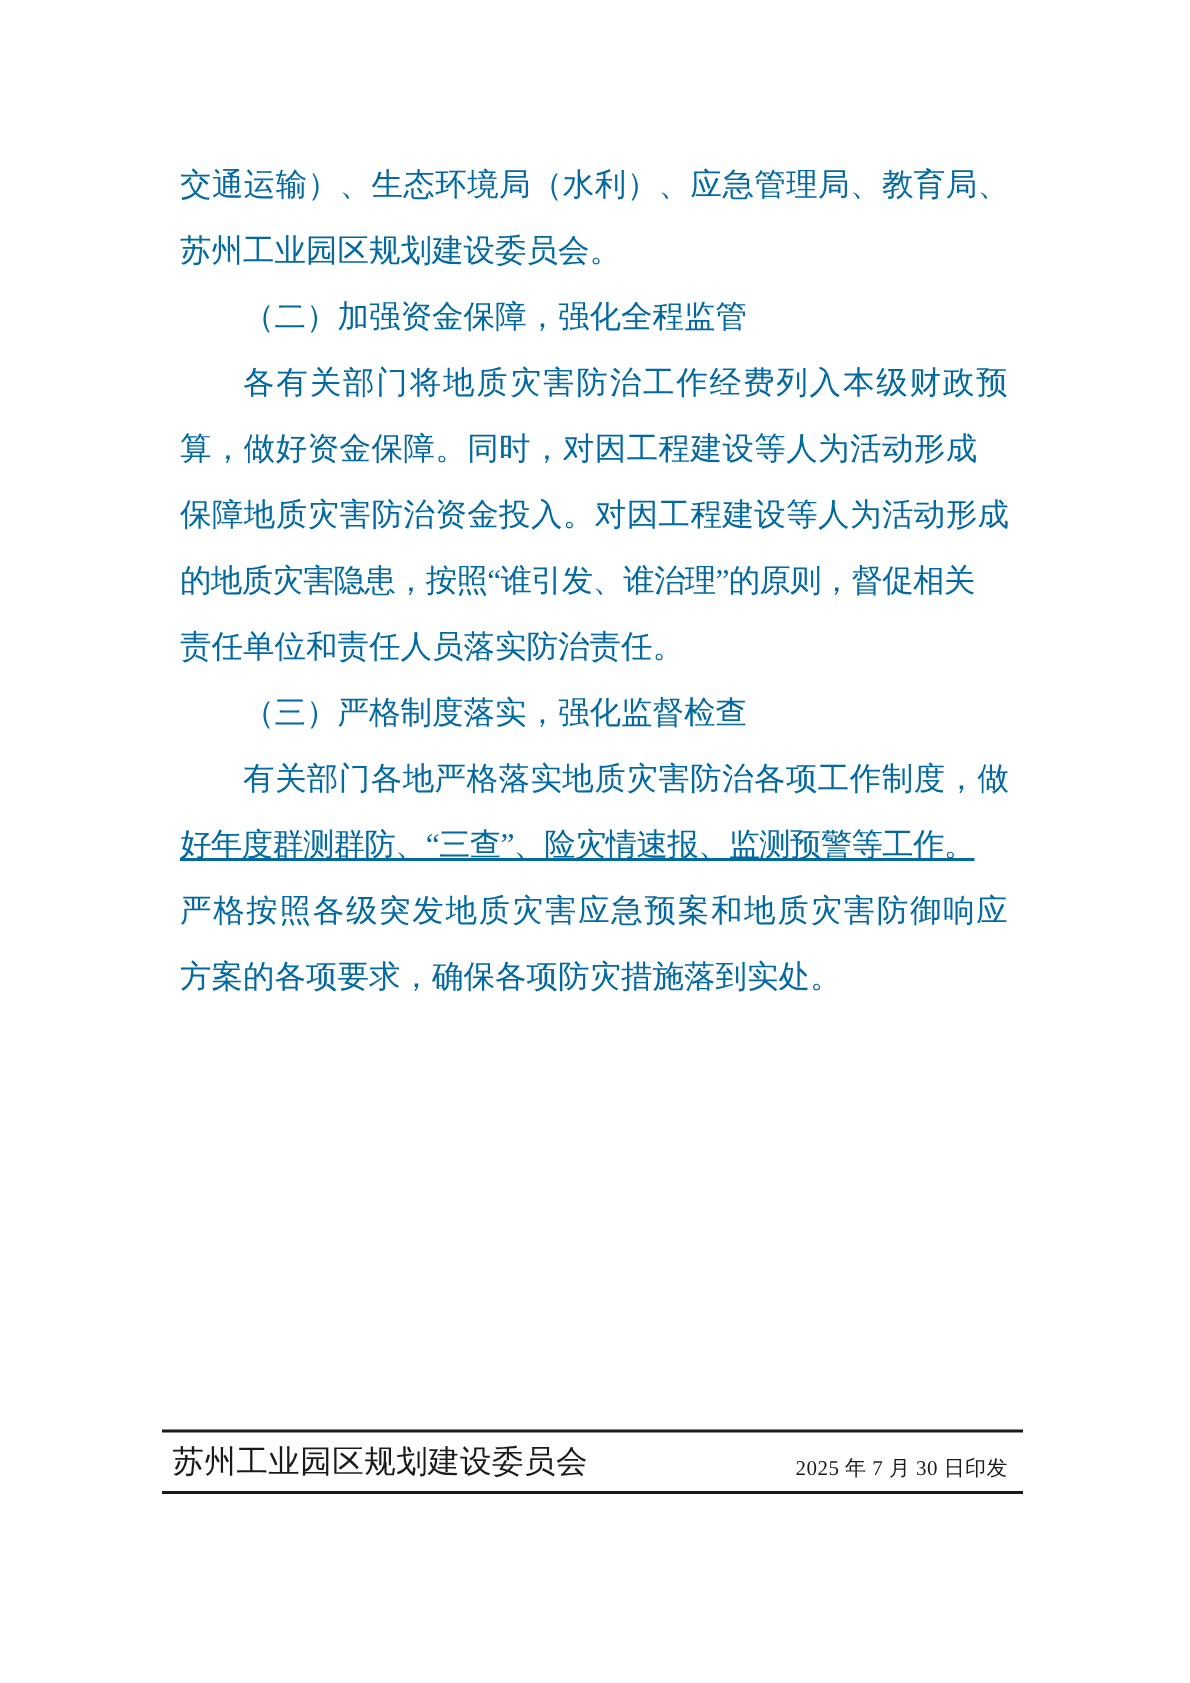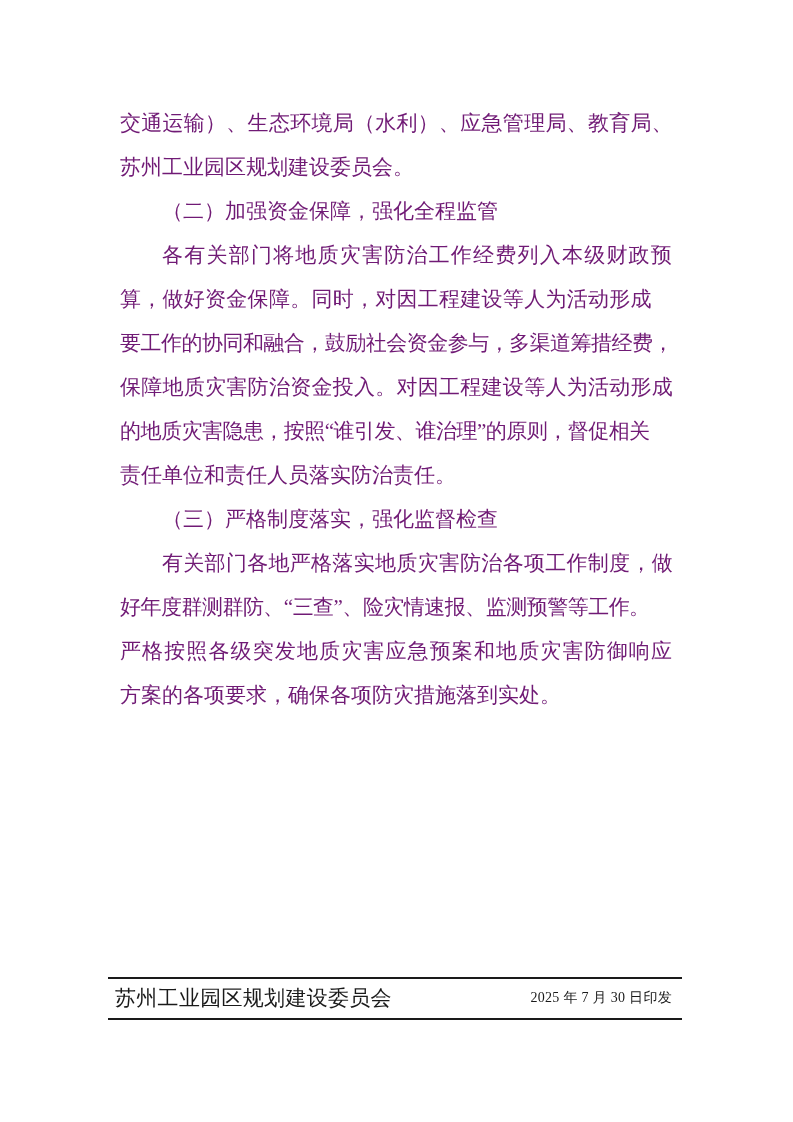--- a/index.html
+++ b/index.html
@@ -20,42 +20,41 @@
     position: absolute;
     left: 120px;
     top: 101px;
     width: 553px;
   }
   .line {
     font-size: 21px;
     line-height: 44px;
     height: 44px;
     white-space: nowrap;
-    color: #701a75;
+    color: #0369a1;
   }
   .line.heading {
     font-weight: normal;
     text-indent: 42px;
   }
   .line.fill-indent {
     text-indent: 42px;
   }
   .doc-footer {
     position: absolute;
     left: 108px;
     top: 953px;
     width: 574px;
     border-top: 2px solid #1a1a1a;
     border-bottom: 2px solid #1a1a1a;
     display: flex;
-    align-items: center;
+    align-items: flex-end;
     justify-content: space-between;
     padding: 5px 0 6px 0;
     box-sizing: border-box;
-    margin-top: 24px;
   }
   .doc-footer .issuer {
     font-size: 21px;
     padding-left: 7px;
     letter-spacing: 0.3px;
   }
   .doc-footer .print-date {
     font-size: 14px;
     padding-right: 10px;
     letter-spacing: 0.3px;
@@ -65,27 +64,26 @@
 <body>
 
 <div class="page">
 
   <div class="doc-body" id="doc-body">
       <div class="line fill" style="letter-spacing: 0.27px;">交通运输）、生态环境局（水利）、应急管理局、教育局、</div>
       <div class="line end">苏州工业园区规划建设委员会。</div>
       <div class="line heading">（二）加强资金保障，强化全程监管</div>
       <div class="line fill-indent" style="letter-spacing: 1.22px;">各有关部门将地质灾害防治工作经费列入本级财政预</div>
       <div class="line fill" style="letter-spacing: 0.27px;">算，做好资金保障。同时，对因工程建设等人为活动形成</div>
-      <div class="line fill" style="letter-spacing: -0.52px;">要工作的协同和融合，鼓励社会资金参与，多渠道筹措经费，</div>
       <div class="line fill" style="letter-spacing: 0.27px;">保障地质灾害防治资金投入。对因工程建设等人为活动形成</div>
       <div class="line fill" style="letter-spacing: -0.52px;">的地质灾害隐患，按照“谁引发、谁治理”的原则，督促相关</div>
       <div class="line end">责任单位和责任人员落实防治责任。</div>
       <div class="line heading">（三）严格制度落实，强化监督检查</div>
-      <div class="line fill-indent" style="letter-spacing: 0.29px; text-align: center;">有关部门各地严格落实地质灾害防治各项工作制度，做</div>
-      <div class="line fill" style="letter-spacing: -0.52px;">好年度群测群防、“三查”、险灾情速报、监测预警等工作。</div>
+      <div class="line fill-indent" style="letter-spacing: 0.29px;">有关部门各地严格落实地质灾害防治各项工作制度，做</div>
+      <div class="line fill" style="letter-spacing: -0.52px; text-decoration: underline;">好年度群测群防、“三查”、险灾情速报、监测预警等工作。</div>
       <div class="line fill" style="letter-spacing: 1.12px;">严格按照各级突发地质灾害应急预案和地质灾害防御响应</div>
       <div class="line end">方案的各项要求，确保各项防灾措施落到实处。</div>
     </div>
 
   <div class="doc-footer">
     <span class="issuer">苏州工业园区规划建设委员会</span>
     <span class="print-date">2025 年 7 月 30 日印发</span>
   </div>
 
 </div>

